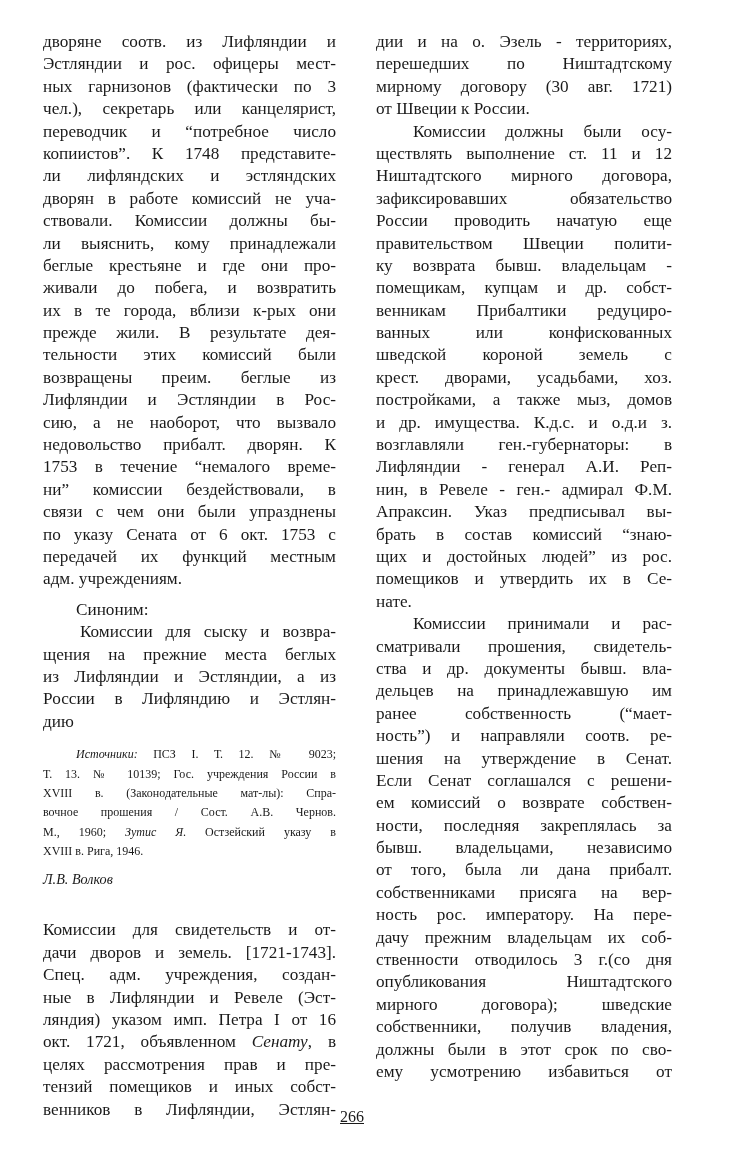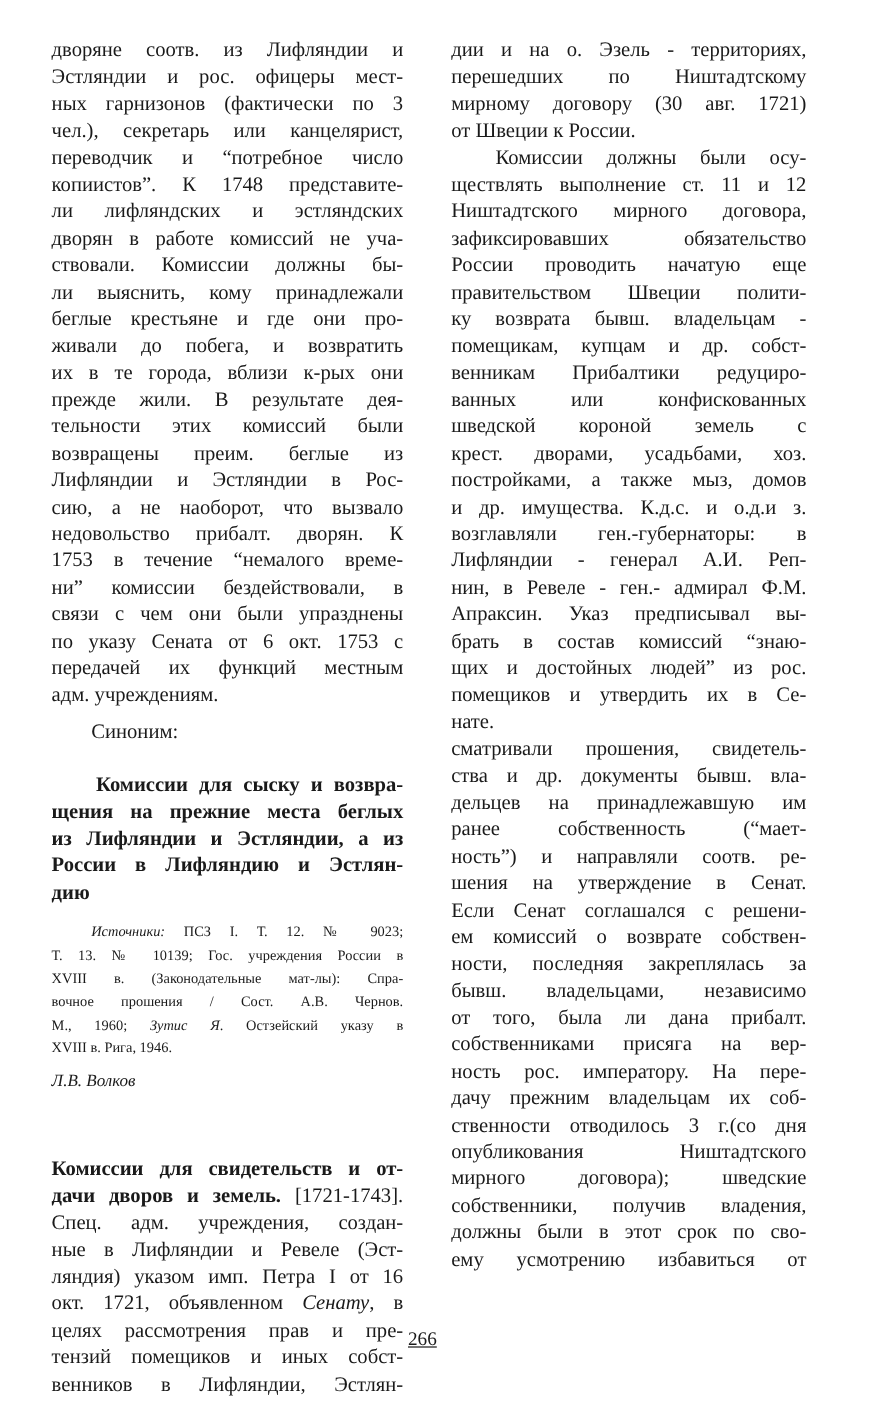--- a/index.html
+++ b/index.html
@@ -6,21 +6,21 @@
   body { width: 729px; height: 1175px; position: relative; overflow: hidden;
          font-family: "Liberation Serif", "DejaVu Serif", serif; color: #1a1a1a; }
   .col { position: absolute; }
   .col-left { left: 43px; top: 31px; width: 293px; }
   .col-right { left: 376px; top: 31px; width: 296px; }
   .ln { display: block; height: 22.4px; line-height: 22.4px; font-size: 17.2px;
         white-space: nowrap; text-align: justify; text-align-last: justify; }
   .ln.last { text-align-last: left; }
   .ln.ind { padding-left: 33px; }
   .ln.ind2 { padding-left: 37px; }
-  .b { font-weight: bold; margin-top: 22px; }
+  .b { font-weight: normal; }
   .i { font-style: italic; }
   .src .ln { font-size: 12px; height: 19.4px; line-height: 19.4px; }
   .src .ln.ind { padding-left: 33px; }
   .author { display: block; font-style: italic; font-size: 14.2px;
             height: 20px; line-height: 20px; }
   .gap-s { height: 8px; }
   .gap-m { height: 12px; }
   .gap-l { height: 30px; }
   .page-number { position: absolute; left: 340px; top: 1108px; font-size: 16px; text-decoration: underline; }
 </style>
@@ -118,20 +118,21 @@
       <span class="ln">возглавляли ген.-губернаторы: в</span>
       <span class="ln">Лифляндии - генерал А.И. Реп-</span>
       <span class="ln">нин, в Ревеле - ген.- адмирал Ф.М.</span>
       <span class="ln">Апраксин. Указ предписывал вы-</span>
       <span class="ln">брать в состав комиссий “знаю-</span>
       <span class="ln">щих и достойных людей” из рос.</span>
       <span class="ln">помещиков и утвердить их в Се-</span>
       <span class="ln last">нате.</span>
     </div>
   <div id="r-p3">
+      <span class="ln ind2">Комиссии принимали и рас-</span>
       <span class="ln">сматривали прошения, свидетель-</span>
       <span class="ln">ства и др. документы бывш. вла-</span>
       <span class="ln">дельцев на принадлежавшую им</span>
       <span class="ln">ранее собственность (“мает-</span>
       <span class="ln">ность”) и направляли соотв. ре-</span>
       <span class="ln">шения на утверждение в Сенат.</span>
       <span class="ln">Если Сенат соглашался с решени-</span>
       <span class="ln">ем комиссий о возврате собствен-</span>
       <span class="ln">ности, последняя закреплялась за</span>
       <span class="ln">бывш. владельцами, независимо</span>

